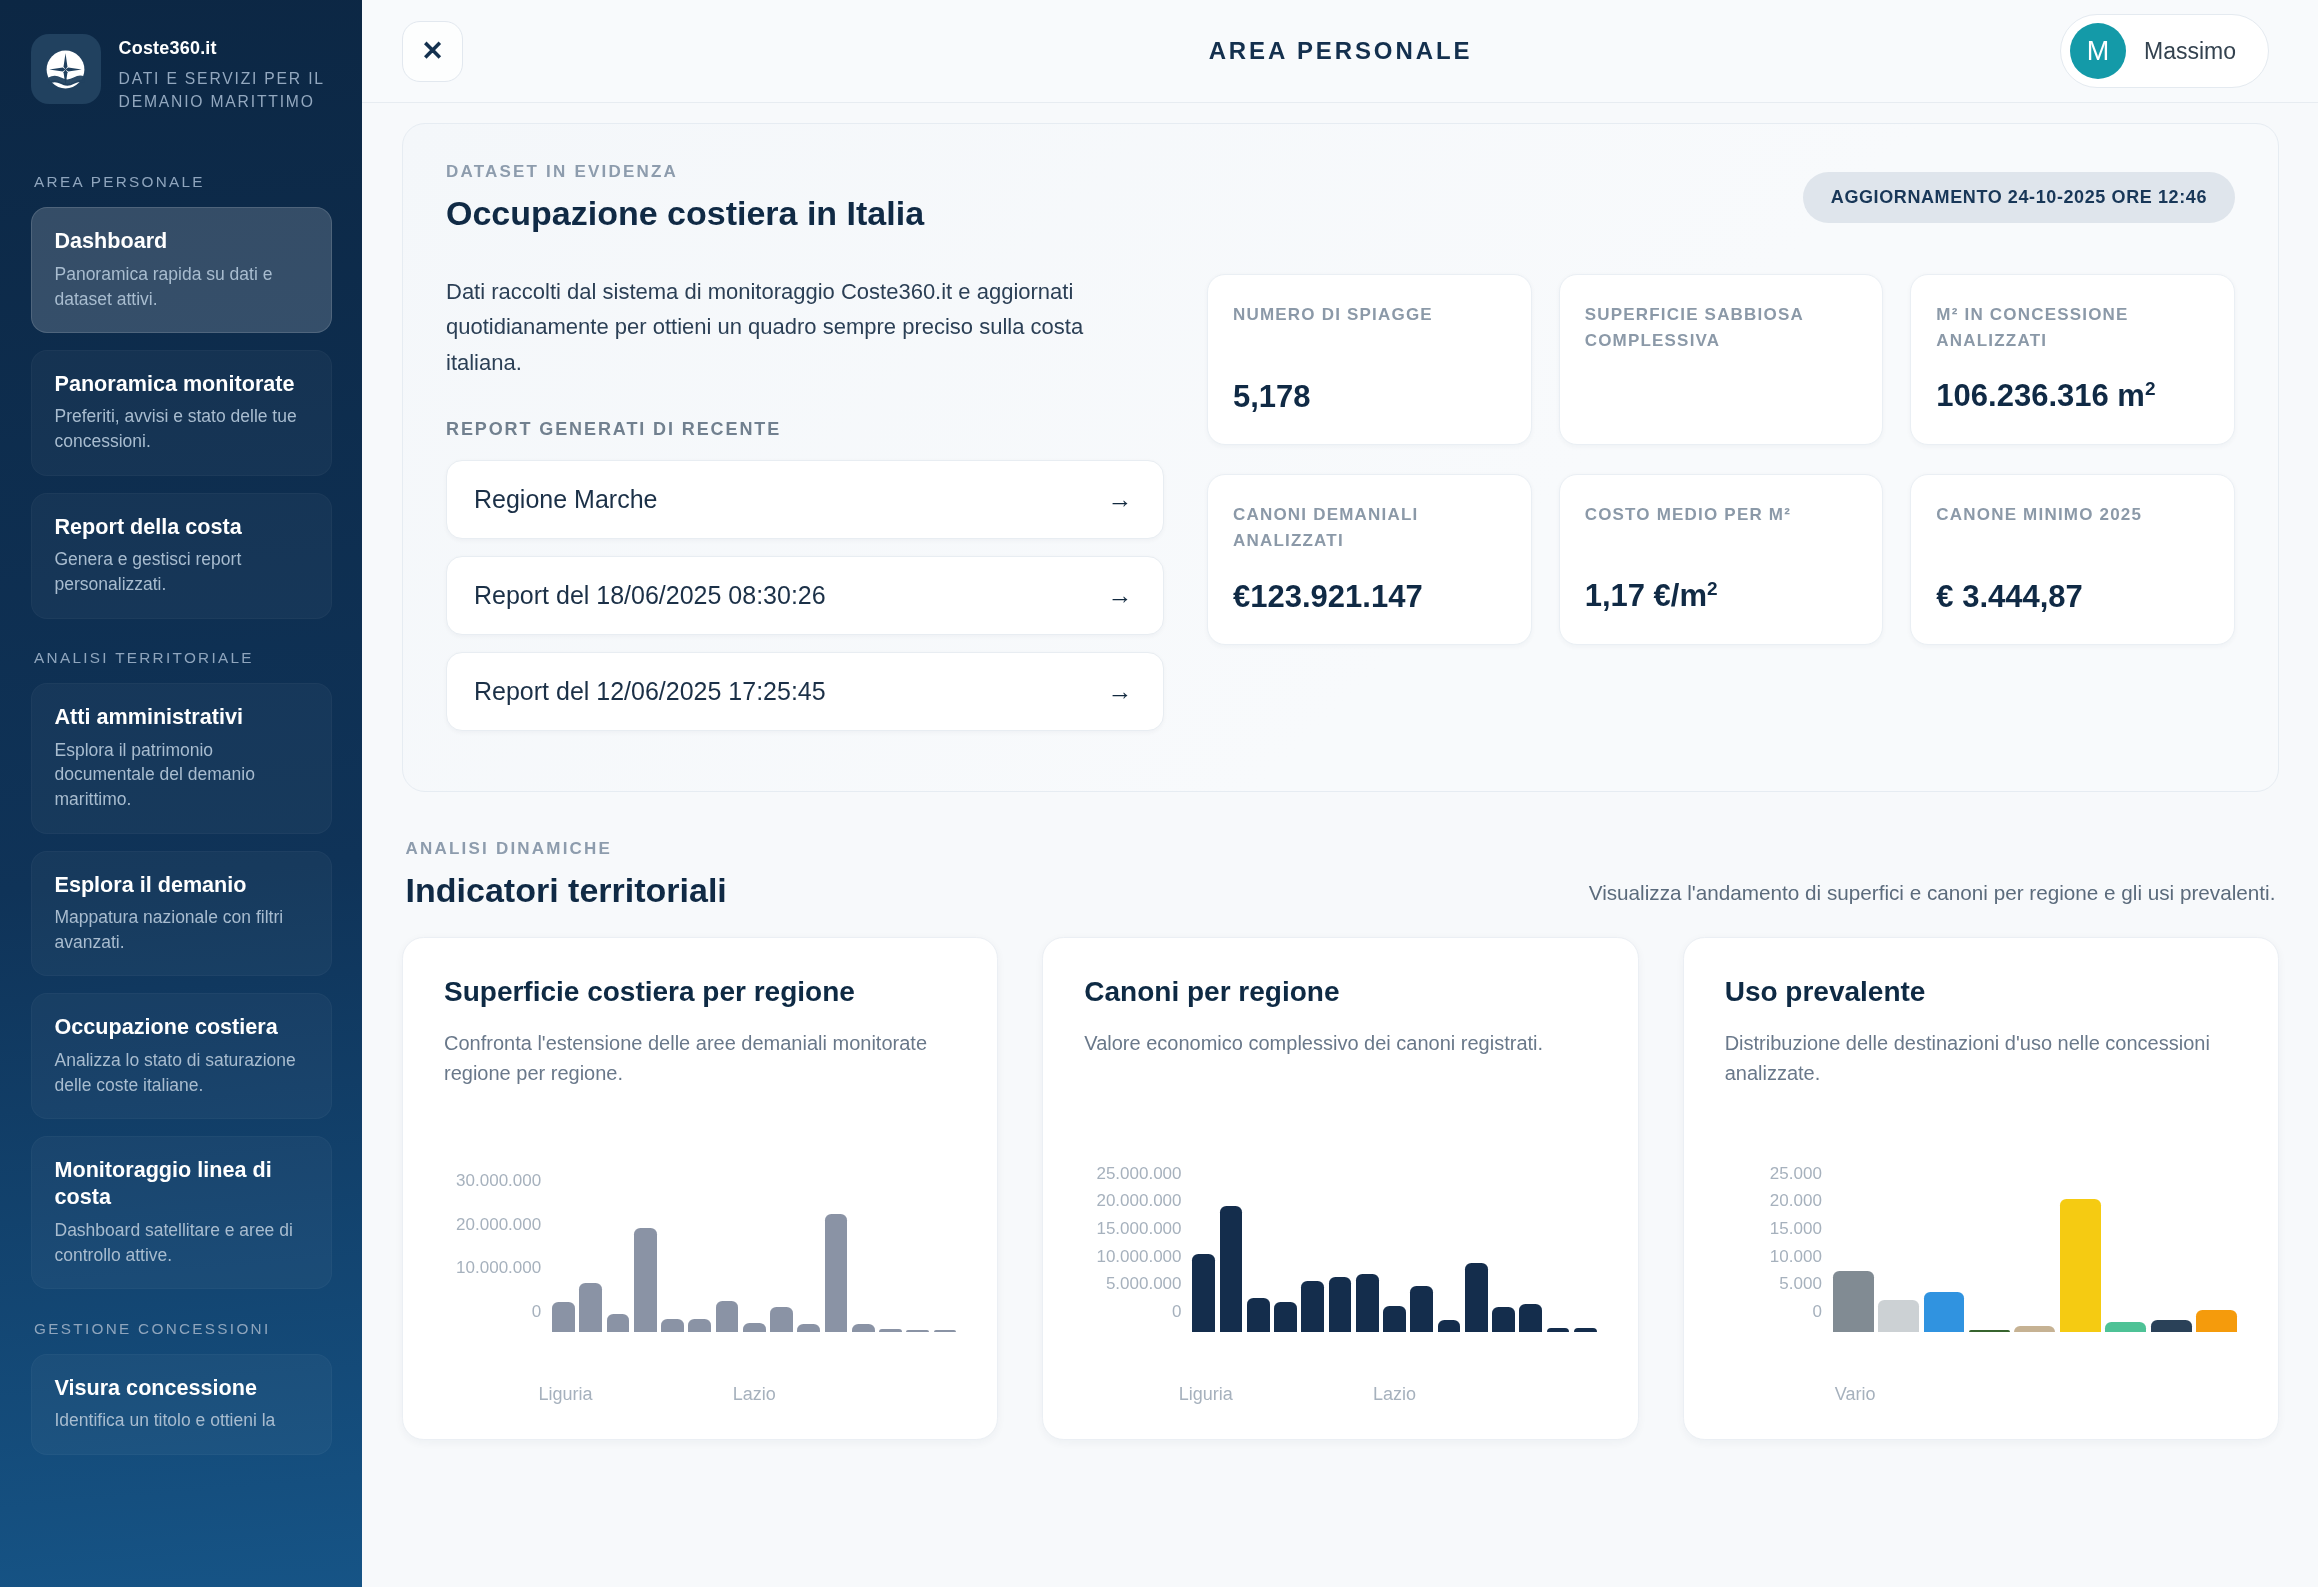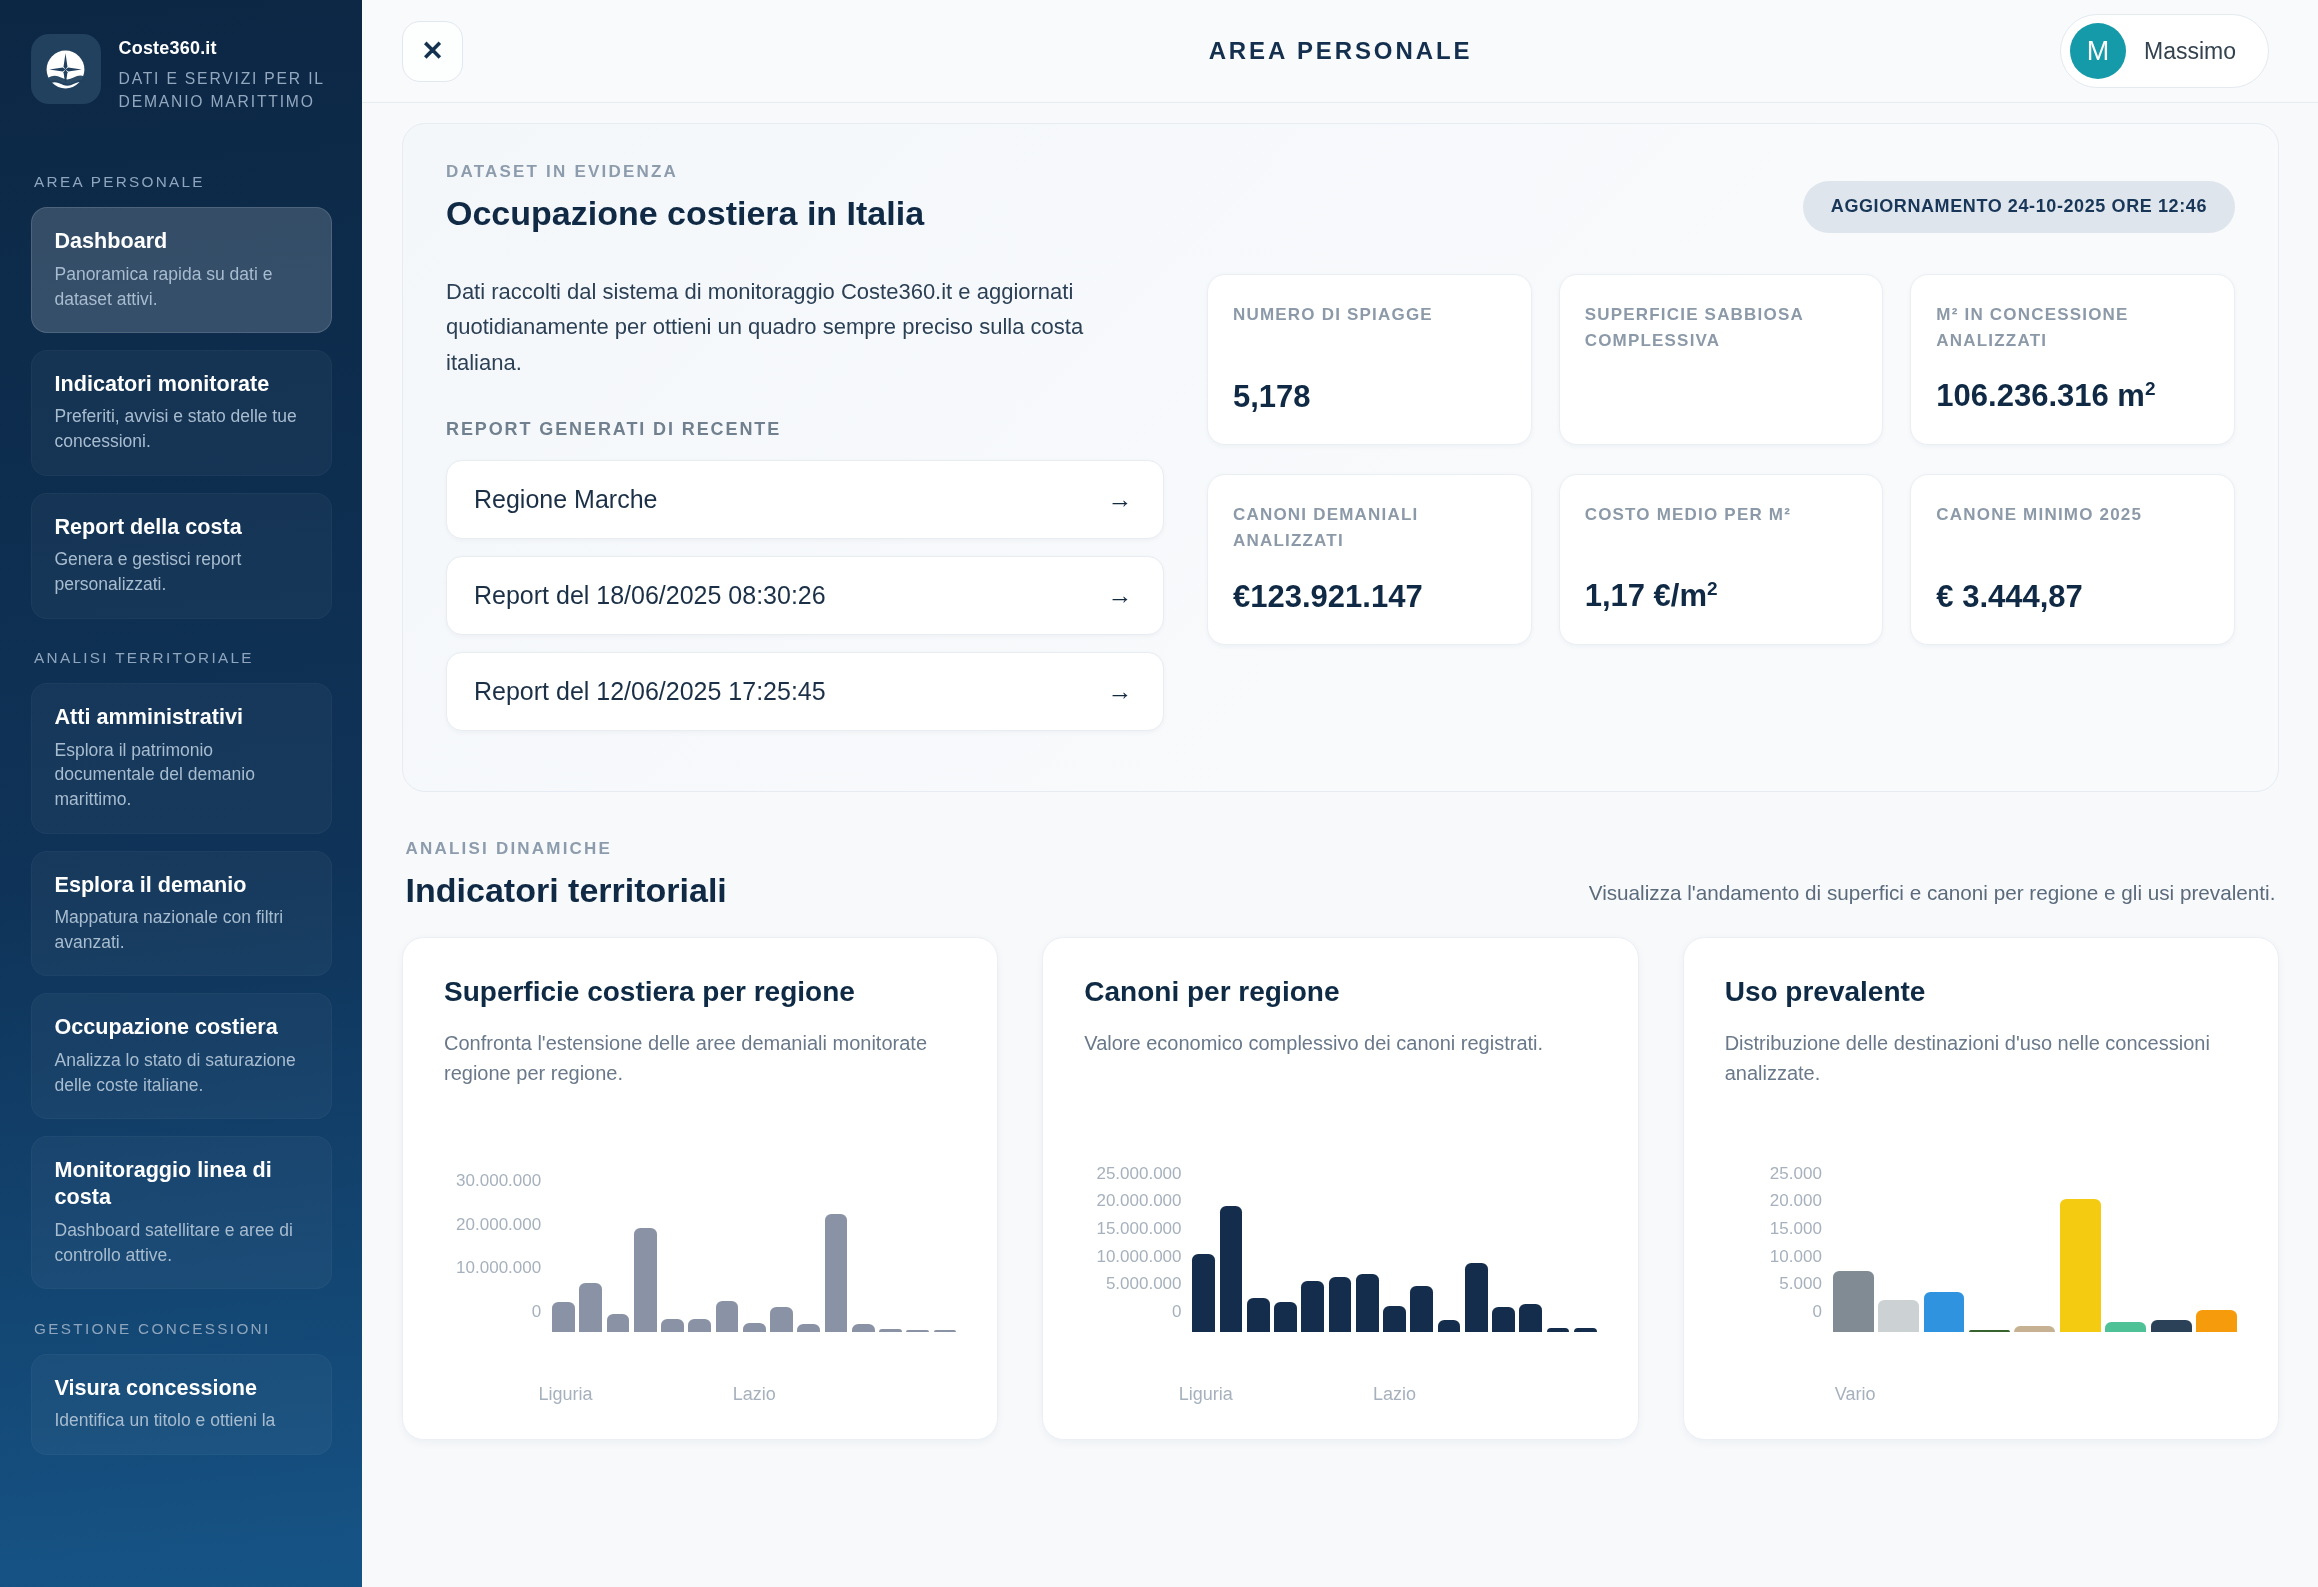--- a/index.html
+++ b/index.html
@@ -78,21 +78,21 @@
 
   .scroll { flex: 1; overflow: hidden; padding: 0 40px; }
 
   
   .hero {
     margin-top: 20px;
     background: linear-gradient(135deg,#f4f7fa 0%, #f8fafc 60%);
     border: 0.9px solid #e6ecf2; border-radius: 23px;
     padding: 38px 43px 43px 43px;
   }
-  .hero-top { display: flex; align-items: flex-end; justify-content: space-between; gap: 41px; }
+  .hero-top { display: flex; align-items: center; justify-content: space-between; gap: 41px; }
   .hero-eyebrow { font-size: 17px; letter-spacing: 2.2px; color: #8d9cad; font-weight: 700; }
   .hero-title { font-size: 34px; font-weight: 700; color: #102a45; margin-top: 11.7px; }
   .badge {
     background: #dfe5ec; color: #183758; border-radius: 36px;
     padding: 15.3px 28px; font-size: 18px; font-weight: 700; letter-spacing: 0.6px;
     white-space: nowrap;
   }
   .hero-body { display: flex; gap: 43px; margin-top: 41px; }
   .hero-left { width: 718px; flex: 0 0 718px; }
   .hero-lead { font-size: 22px; color: #2b3f55; line-height: 1.62; }
@@ -174,21 +174,21 @@
       </div>
     </div>
     <div id="nav-groups">
         <div class="nav-group">
           <div class="nav-group-label">AREA PERSONALE</div>
           <div class="nav-item active">
             <div class="nav-item-title">Dashboard</div>
             <div class="nav-item-desc">Panoramica rapida su dati e dataset attivi.</div>
           </div>
           <div class="nav-item">
-            <div class="nav-item-title">Indicatori monitorate</div>
+            <div class="nav-item-title">Panoramica monitorate</div>
             <div class="nav-item-desc">Preferiti, avvisi e stato delle tue concessioni.</div>
           </div>
           <div class="nav-item">
             <div class="nav-item-title">Report della costa</div>
             <div class="nav-item-desc">Genera e gestisci report personalizzati.</div>
           </div>
         </div>
         <div class="nav-group">
           <div class="nav-group-label spaced">ANALISI TERRITORIALE</div>
           <div class="nav-item">

